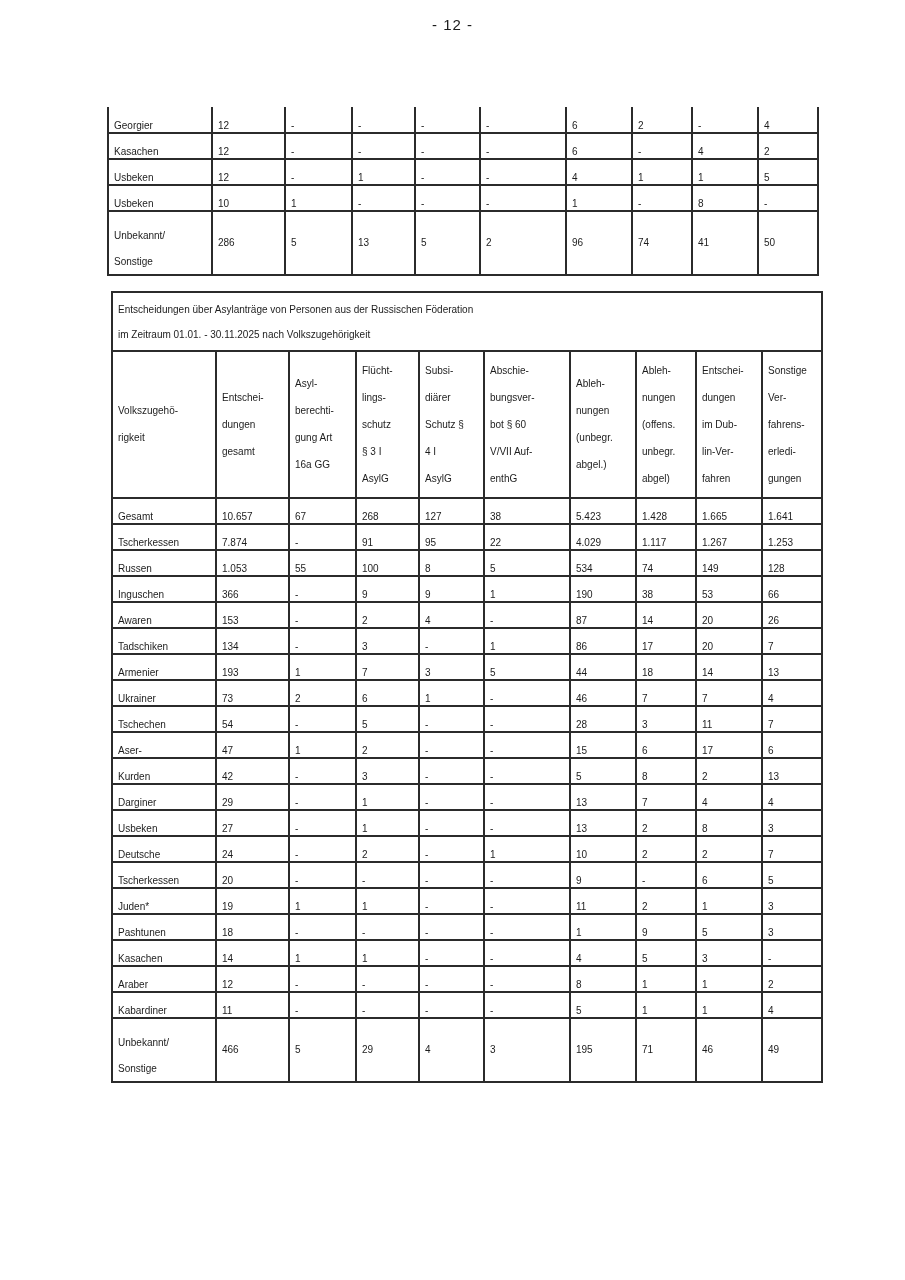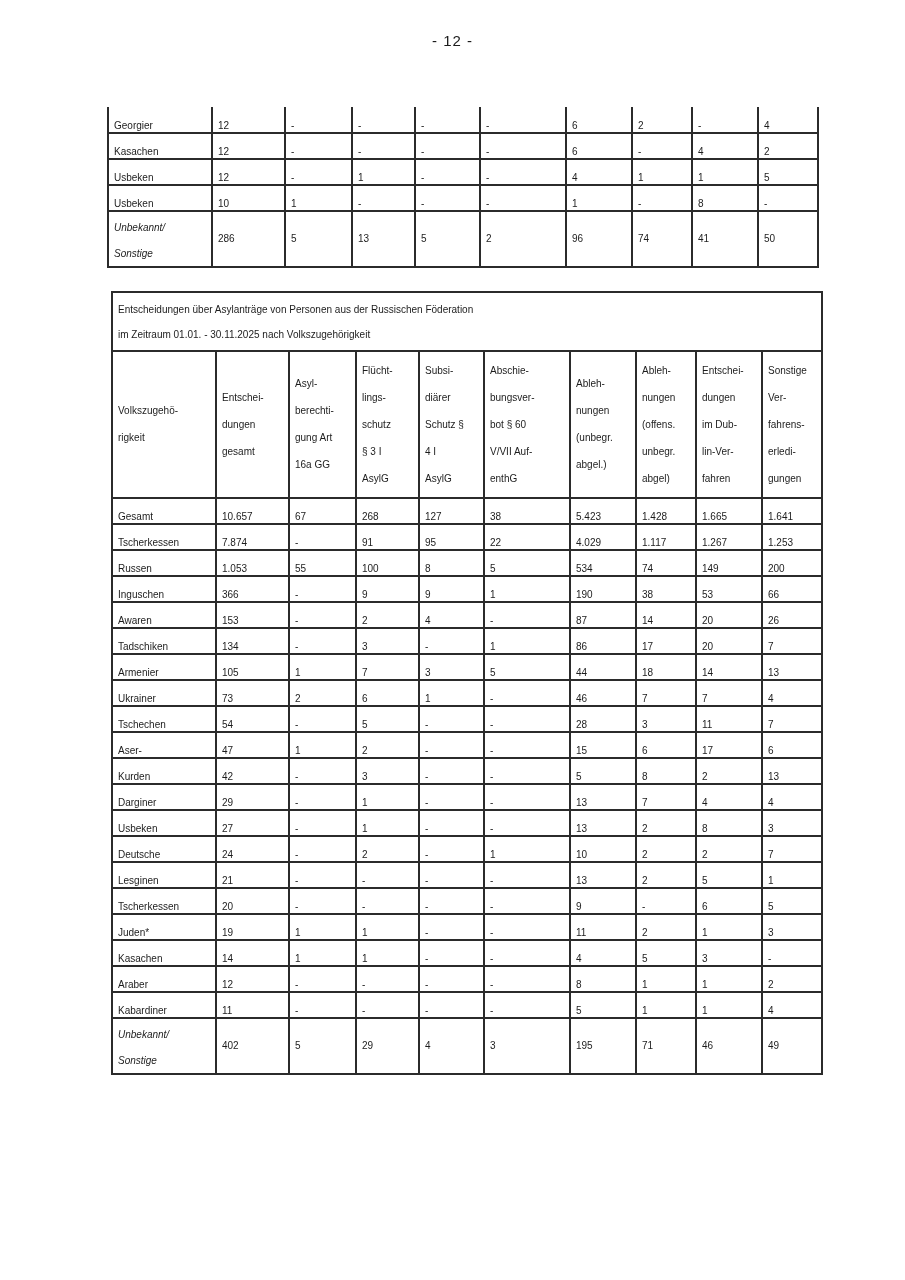--- a/index.html
+++ b/index.html
@@ -5,21 +5,21 @@
   html,body{margin:0;padding:0;background:#e8e8e8;}
   .page{
     position:relative;
     width:905px;height:1280px;
     background:#ffffff;
     font-family:"Liberation Sans",sans-serif;
     color:#1c1c1c;
     overflow:hidden;
   }
   .page-number{
-    position:absolute;top:32px;left:0;width:905px;
+    position:absolute;top:16px;left:0;width:905px;
     text-align:center;font-size:15px;letter-spacing:1px;
   }
   table.tbl{
     position:absolute;
     border-collapse:collapse;
     table-layout:fixed;
     width:710px;
     font-size:10px;
   }
   .tbl td,.tbl th{
@@ -34,23 +34,22 @@
   .tbl-main{left:111px;top:291px;}
   col.c0{width:104px}col.c1{width:73px}col.c2{width:67px}col.c3{width:63px}
   col.c4{width:65px}col.c5{width:86px}col.c6{width:66px}col.c7{width:60px}
   col.c8{width:66px}col.c9{width:60px}
   .tbl tr{height:26px;}
   .tbl tr.tall{height:52px;}
   .tbl tr.tall td{vertical-align:middle;}
   .tbl tr.tall td.label-cell{vertical-align:top;padding-top:0;}
   .clip2{
     height:50px;overflow:hidden;
-    line-height:26px;padding-top:3px;
+    line-height:26px;padding-top:11px;
     white-space:pre-line;
-    font-style:italic;
   }
   .title-cell{
     height:53px;vertical-align:top !important;
     padding:4px 4px 0 5px !important;
   }
   .title-cell div{line-height:25px;white-space:nowrap;}
   .tbl-main th{
     height:144px;
     vertical-align:middle;
     line-height:27px;
@@ -238,21 +237,21 @@
         <tr>
           <td class="label-cell">Russen</td>
           <td>1.053</td>
           <td>55</td>
           <td>100</td>
           <td>8</td>
           <td>5</td>
           <td>534</td>
           <td>74</td>
           <td>149</td>
-          <td>200</td>
+          <td>128</td>
         </tr>
         <tr>
           <td class="label-cell">Inguschen</td>
           <td>366</td>
           <td>-</td>
           <td>9</td>
           <td>9</td>
           <td>1</td>
           <td>190</td>
           <td>38</td>
@@ -278,21 +277,21 @@
           <td>3</td>
           <td>-</td>
           <td>1</td>
           <td>86</td>
           <td>17</td>
           <td>20</td>
           <td>7</td>
         </tr>
         <tr>
           <td class="label-cell">Armenier</td>
-          <td>105</td>
+          <td>193</td>
           <td>1</td>
           <td>7</td>
           <td>3</td>
           <td>5</td>
           <td>44</td>
           <td>18</td>
           <td>14</td>
           <td>13</td>
         </tr>
         <tr>
@@ -373,32 +372,20 @@
           <td>-</td>
           <td>2</td>
           <td>-</td>
           <td>1</td>
           <td>10</td>
           <td>2</td>
           <td>2</td>
           <td>7</td>
         </tr>
         <tr>
-          <td class="label-cell">Lesginen</td>
-          <td>21</td>
-          <td>-</td>
-          <td>-</td>
-          <td>-</td>
-          <td>-</td>
-          <td>13</td>
-          <td>2</td>
-          <td>5</td>
-          <td>1</td>
-        </tr>
-        <tr>
           <td class="label-cell">Tscherkessen</td>
           <td>20</td>
           <td>-</td>
           <td>-</td>
           <td>-</td>
           <td>-</td>
           <td>9</td>
           <td>-</td>
           <td>6</td>
           <td>5</td>
@@ -406,20 +393,32 @@
         <tr>
           <td class="label-cell">Juden*</td>
           <td>19</td>
           <td>1</td>
           <td>1</td>
           <td>-</td>
           <td>-</td>
           <td>11</td>
           <td>2</td>
           <td>1</td>
+          <td>3</td>
+        </tr>
+        <tr>
+          <td class="label-cell">Pashtunen</td>
+          <td>18</td>
+          <td>-</td>
+          <td>-</td>
+          <td>-</td>
+          <td>-</td>
+          <td>1</td>
+          <td>9</td>
+          <td>5</td>
           <td>3</td>
         </tr>
         <tr>
           <td class="label-cell">Kasachen</td>
           <td>14</td>
           <td>1</td>
           <td>1</td>
           <td>-</td>
           <td>-</td>
           <td>4</td>
@@ -449,21 +448,21 @@
           <td>5</td>
           <td>1</td>
           <td>1</td>
           <td>4</td>
         </tr>
         <tr class="tall">
           <td class="label-cell">
             <div class="clip2">Unbekannt/
 Sonstige</div>
           </td>
-          <td>402</td>
+          <td>466</td>
           <td>5</td>
           <td>29</td>
           <td>4</td>
           <td>3</td>
           <td>195</td>
           <td>71</td>
           <td>46</td>
           <td>49</td>
         </tr>
       </tbody>

